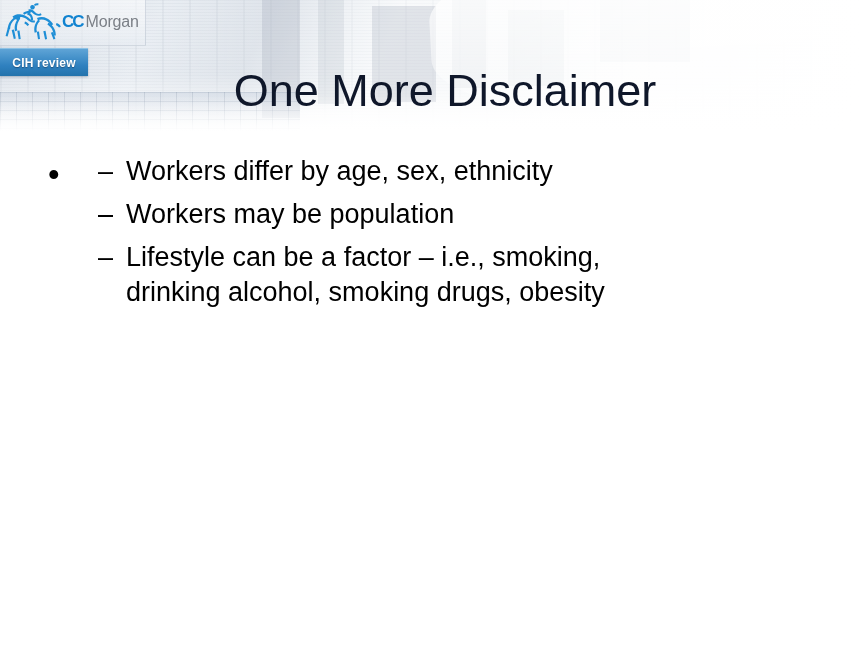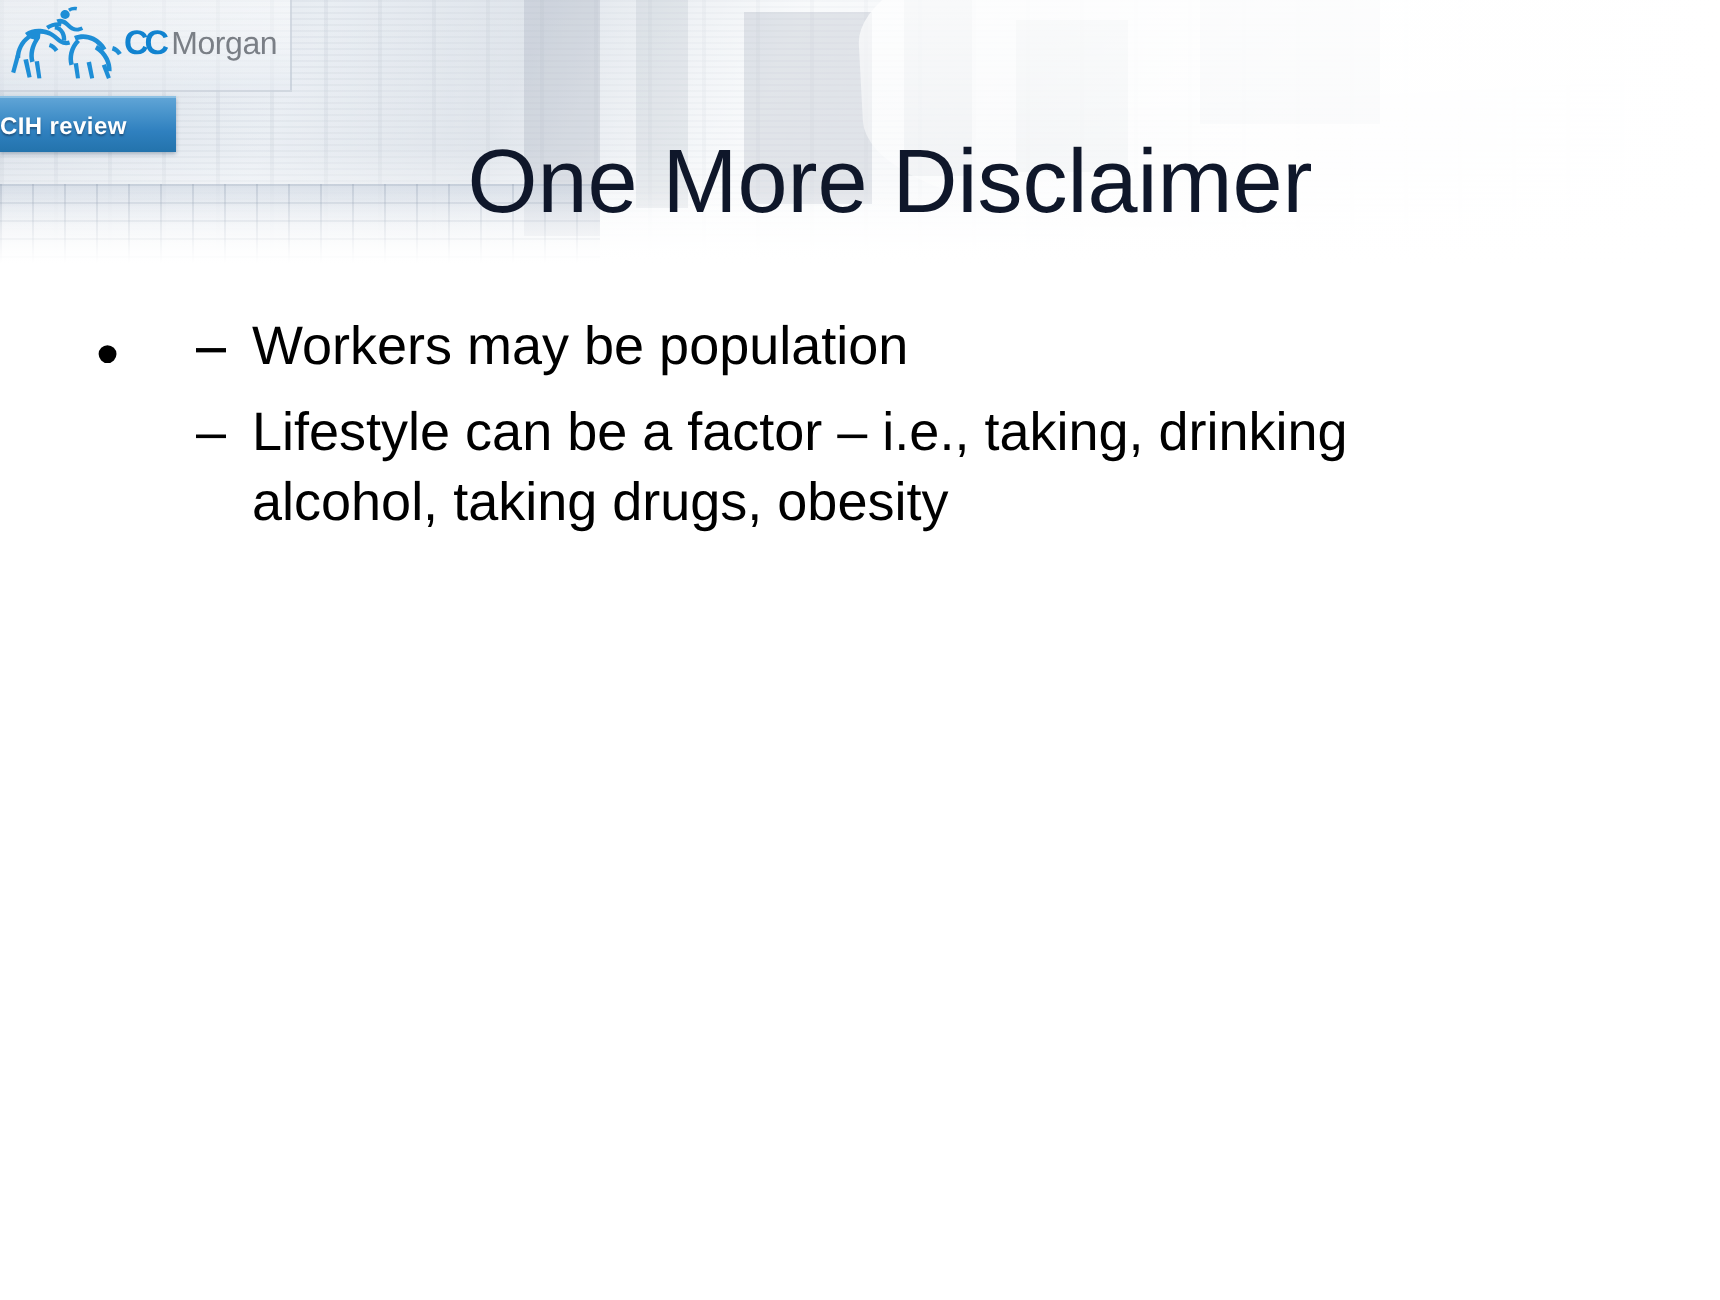--- a/index.html
+++ b/index.html
@@ -155,20 +155,21 @@
     width: 88px; height: 27px;
     background: linear-gradient(to bottom,
       #5fa4d6 0%,
       #4793cb 30%,
       #2f80bf 62%,
       #2373ac 100%);
     border-top: 1px solid #8dc1e4;
     box-shadow: 0 1px 2px rgba(40,70,100,0.35);
     display: flex;
     align-items: center;
+    justify-content: center;
   }
   .badge-label {
     color: #ffffff;
     font-size: 12px;
     font-weight: bold;
     letter-spacing: 0.2px;
     text-shadow: 0 1px 1px rgba(20,50,80,0.55);
   }
 
   
@@ -314,34 +315,35 @@
 
   <div class="body-area">
     <ul class="lvl1">
 
       <li class="lvl1-item">
         <span class="b1dot">•</span>
 
         <ul class="lvl2">
           <li class="lvl2-item">
             <span class="b2dash">–</span>
+            <span>Workers differ by age, sex, ethnicity</span>
           </li>
           <li class="lvl2-item">
             <span class="b2dash">–</span>
           </li>
           <li class="lvl2-item">
             <span class="b2dash">–</span>
           </li>
           <li class="lvl2-item">
             <span class="b2dash">–</span>
             <span>Workers may be population</span>
           </li>
           <li class="lvl2-item">
             <span class="b2dash">–</span>
-            <span>Lifestyle can be a factor – i.e., taking, drinking alcohol, taking drugs, obesity</span>
+            <span>Lifestyle can be a factor – i.e., smoking, drinking alcohol, smoking drugs, obesity</span>
           </li>
         </ul>
       </li>
 
     </ul>
   </div>
 
   <div class="page-number">24</div>
 
 </div>

